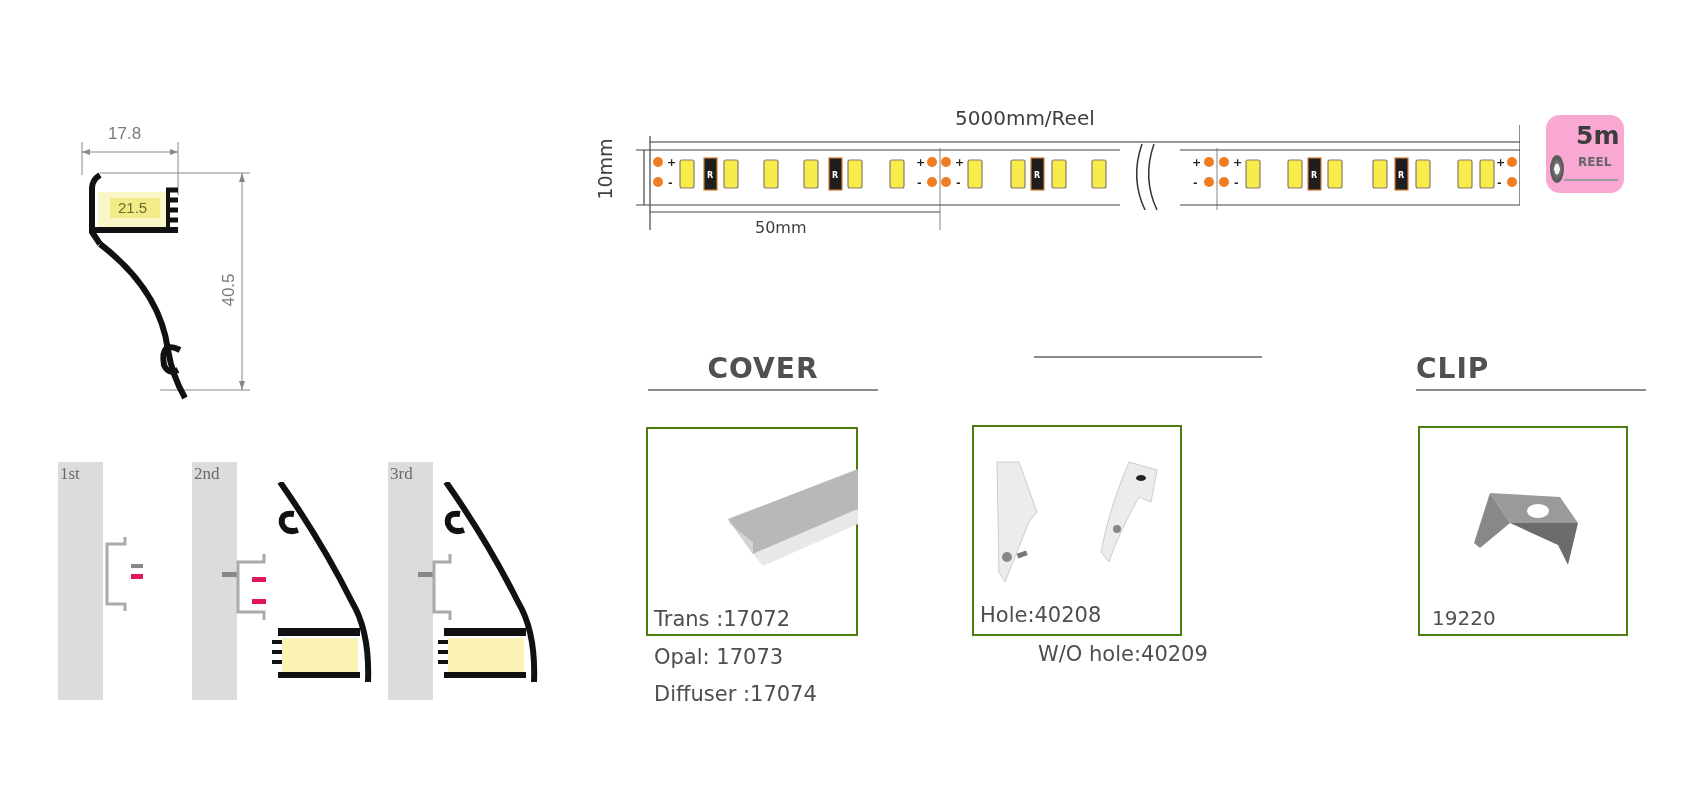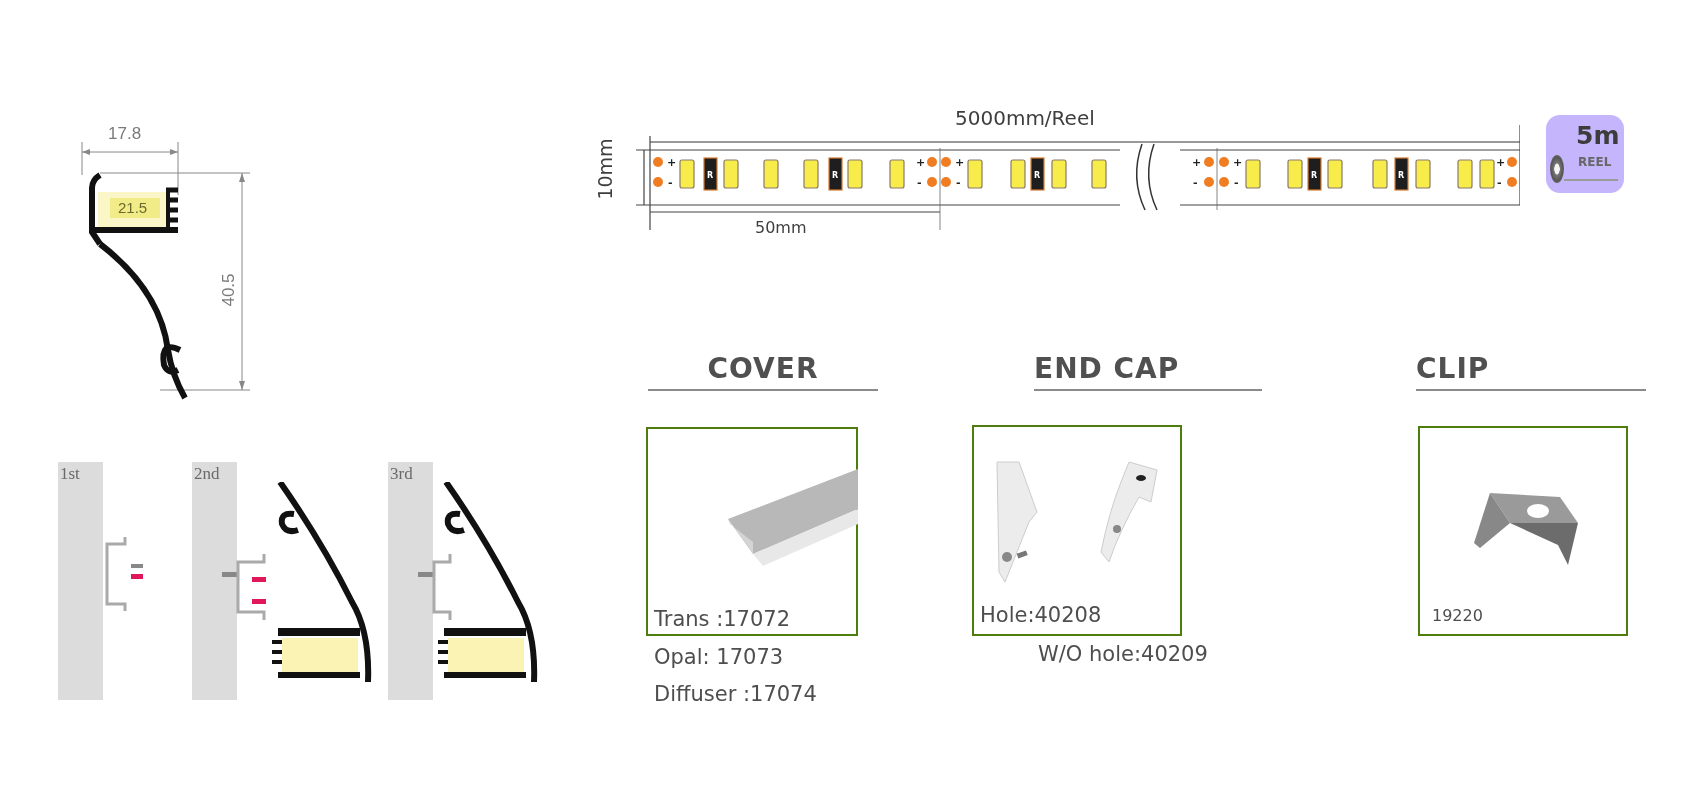--- a/index.html
+++ b/index.html
@@ -177,21 +177,21 @@
     <g fill="#fff" font-size="8" font-family="DejaVu Sans, sans-serif" font-weight="bold">
       <text x="107" y="78">R</text>
         <text x="232" y="78">R</text>
         <text x="434" y="78">R</text>
       <text x="711" y="78">R</text>
         <text x="798" y="78">R</text>
     </g>
   </svg>
 </div>
 
-<div class="abs" style="left:1546px;top:115px;width:78px;height:78px;background:#c4b5fd;border-radius:14px;">
+<div class="abs" style="left:1546px;top:115px;width:78px;height:78px;background:#f9a8d4;border-radius:14px;">
   <span class="abs" style="left:30px;top:6px;font-size:25px;font-weight:bold;color:#3c3c3c;">5m</span>
   <span class="abs" style="left:32px;top:40px;font-size:12px;font-weight:bold;color:#666;">REEL</span>
   <div class="abs" style="left:4px;top:40px;width:14px;height:28px;border-radius:50%;background:radial-gradient(ellipse at center,#f4f4f4 25%,#777 30%,#555 60%,#aaa 100%);"></div>
   <div class="abs" style="left:18px;top:64px;width:54px;height:2px;background:#9a9a9a;"></div>
 </div>
 
 <div class="abs" style="left:648px;top:352px;width:230px;text-align:center;">
   <div class="section-title">COVER</div>
   <div class="section-rule" style="width:230px;margin-top:4px;"></div>
 </div>
@@ -200,21 +200,20 @@
     <polygon points="10,55 140,5 140,45 35,90" fill="#b8b8b8"></polygon>
     <polygon points="35,90 140,45 140,60 45,102" fill="#e8e8e8"></polygon>
     <polygon points="10,55 35,90 35,78 12,60" fill="#d4d4d4"></polygon>
   </svg>
   <span class="abs code" style="left:6px;top:178px;">Trans :17072</span>
 </div>
 <span class="abs code" style="left:654px;top:645px;">Opal:  17073</span>
 <span class="abs code" style="left:654px;top:682px;">Diffuser :17074</span>
 
 <div class="abs" style="left:1034px;top:352px;width:228px;">
-  <div class="section-title">END CAP</div>
   <div class="section-rule" style="width:228px;margin-top:4px;"></div>
 </div>
 <div class="abs box" style="left:972px;top:425px;width:206px;height:207px;text-align:center;">
   <svg class="abs" style="left:15px;top:25px;" width="180" height="140">
     <path d="M8,10 L30,10 L48,60 L40,70 Q28,100 16,130 L10,120 Z" fill="#ececec" stroke="#ccc" stroke-width="1"></path>
     <circle cx="18" cy="105" r="5" fill="#888"></circle>
     <rect x="28" y="100" width="10" height="5" fill="#777" transform="rotate(-20 33 102)"></rect>
     <path d="M140,10 L168,18 L162,50 L150,45 Q130,80 120,110 L112,100 Q120,60 132,30 Z" fill="#ececec" stroke="#ccc" stroke-width="1"></path>
     <ellipse cx="152" cy="26" rx="5" ry="3" fill="#222"></ellipse>
     <circle cx="128" cy="77" r="4" fill="#888"></circle>
@@ -227,14 +226,14 @@
   <div class="section-title">CLIP</div>
   <div class="section-rule" style="width:230px;margin-top:4px;"></div>
 </div>
 <div class="abs box" style="left:1418px;top:426px;width:206px;height:206px;">
   <svg class="abs" style="left:30px;top:55px;" width="150" height="100">
     <polygon points="40,10 110,14 128,40 60,40" fill="#9a9a9a"></polygon>
     <polygon points="60,40 128,40 118,82 108,62" fill="#6c6c6c"></polygon>
     <polygon points="40,10 60,40 30,65 24,60" fill="#888"></polygon>
     <ellipse cx="88" cy="28" rx="11" ry="7" fill="#fff"></ellipse>
   </svg>
-  <span class="abs code" style="left:12px;top:178px;font-size:16px;">19220</span>
+  <span class="abs code" style="left:12px;top:178px;font-size:20px;">19220</span>
 </div>
 
 </body></html>

